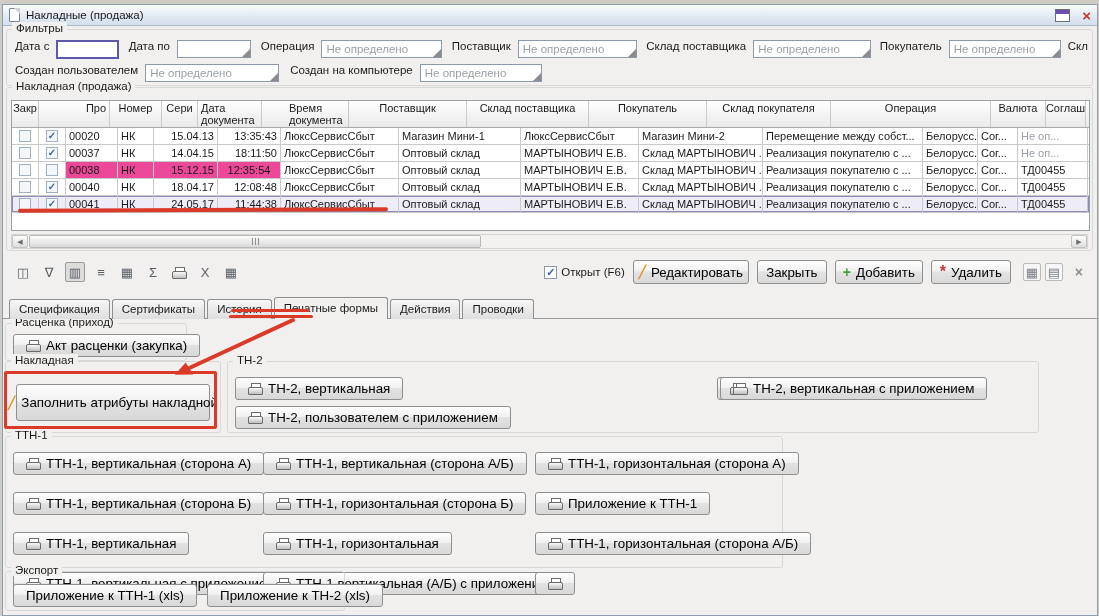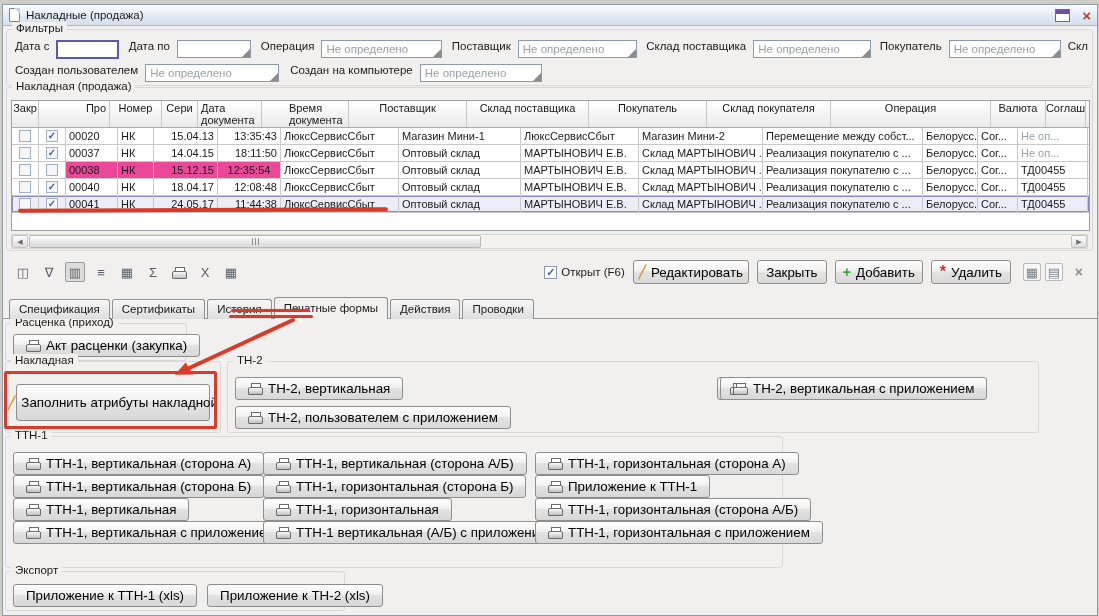--- a/index.html
+++ b/index.html
@@ -78,21 +78,21 @@
     background:linear-gradient(#f7f7f7,#dedede); cursor:pointer; white-space:nowrap; }
   .tab.active { height:22px; background:#f1f0ef; position:relative; z-index:3; padding-top:4px; }
   .tab-panel { position:absolute; left:0; top:313px; right:0; bottom:0; border-top:1px solid #9b9b9b; background:#f1f0ef; }
 
   
   .fbtn { height:23px; display:inline-flex; align-items:center; gap:6px; padding:0 12px; border:1px solid #8e8e8e; border-radius:3px;
     background:linear-gradient(#fefefe,#f1f1f1 45%,#e2e2e2 50%,#d8d8d8); cursor:pointer; white-space:nowrap; }
   .fbtn.big { height:37px; width:194px; justify-content:center; margin:22px 0 0 10px; }
   .btn-grid { display:grid; row-gap:6px; justify-items:start; align-items:center; padding:15px 0 0 7px; }
   .tn2-grid  { grid-template-columns:237px 248px auto; }
-  .ttn1-grid { grid-template-columns:250px 272px auto; row-gap:0; }
+  .ttn1-grid { grid-template-columns:250px 272px auto; row-gap:17px; }
   .rowflex { display:flex; gap:10px; padding:12px 0 0 7px; }
 
   
   .anno { position:absolute; background:var(--anno); pointer-events:none; z-index:20; border-radius:2px; }
   .anno-box { position:absolute; border:3px solid var(--anno); background:transparent; pointer-events:none; z-index:20; border-radius:2px; }
   .anno-svg { position:absolute; left:0; top:0; pointer-events:none; z-index:21; color:var(--anno); }
 </style>
 </head>
 <body>
 
@@ -397,21 +397,20 @@
         <button class="fbtn">
             <span class="printer"></span>
             <span>ТТН-1, вертикальная с приложением</span>
           </button>
         <button class="fbtn">
             <span class="printer"></span>
             <span>ТТН-1 вертикальная (А/Б) с приложением</span>
           </button>
         <button class="fbtn">
             <span class="printer"></span>
-            <span>ТТН-1, горизонтальная с приложением</span>
           </button>
       </div>
     </div>
 
     <div class="grp" style="left:2px; top:252px; width:340px; height:40px;">
       <span class="grp-l">Экспорт</span>
       <div class="rowflex">
         <button class="fbtn">
             <span>Приложение к ТТН-1 (xls)</span>
           </button>

